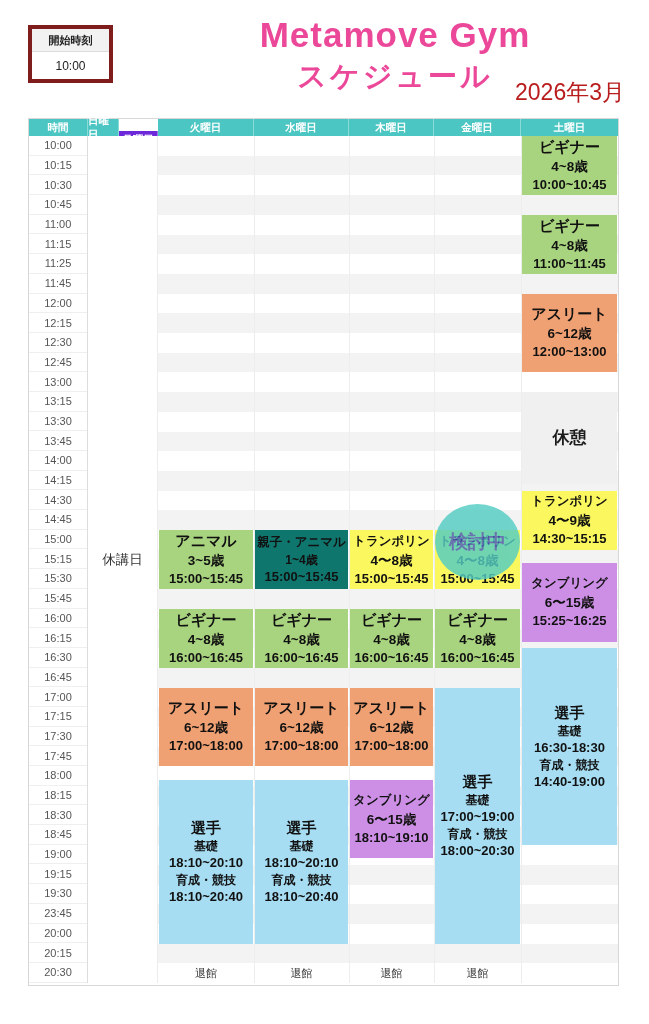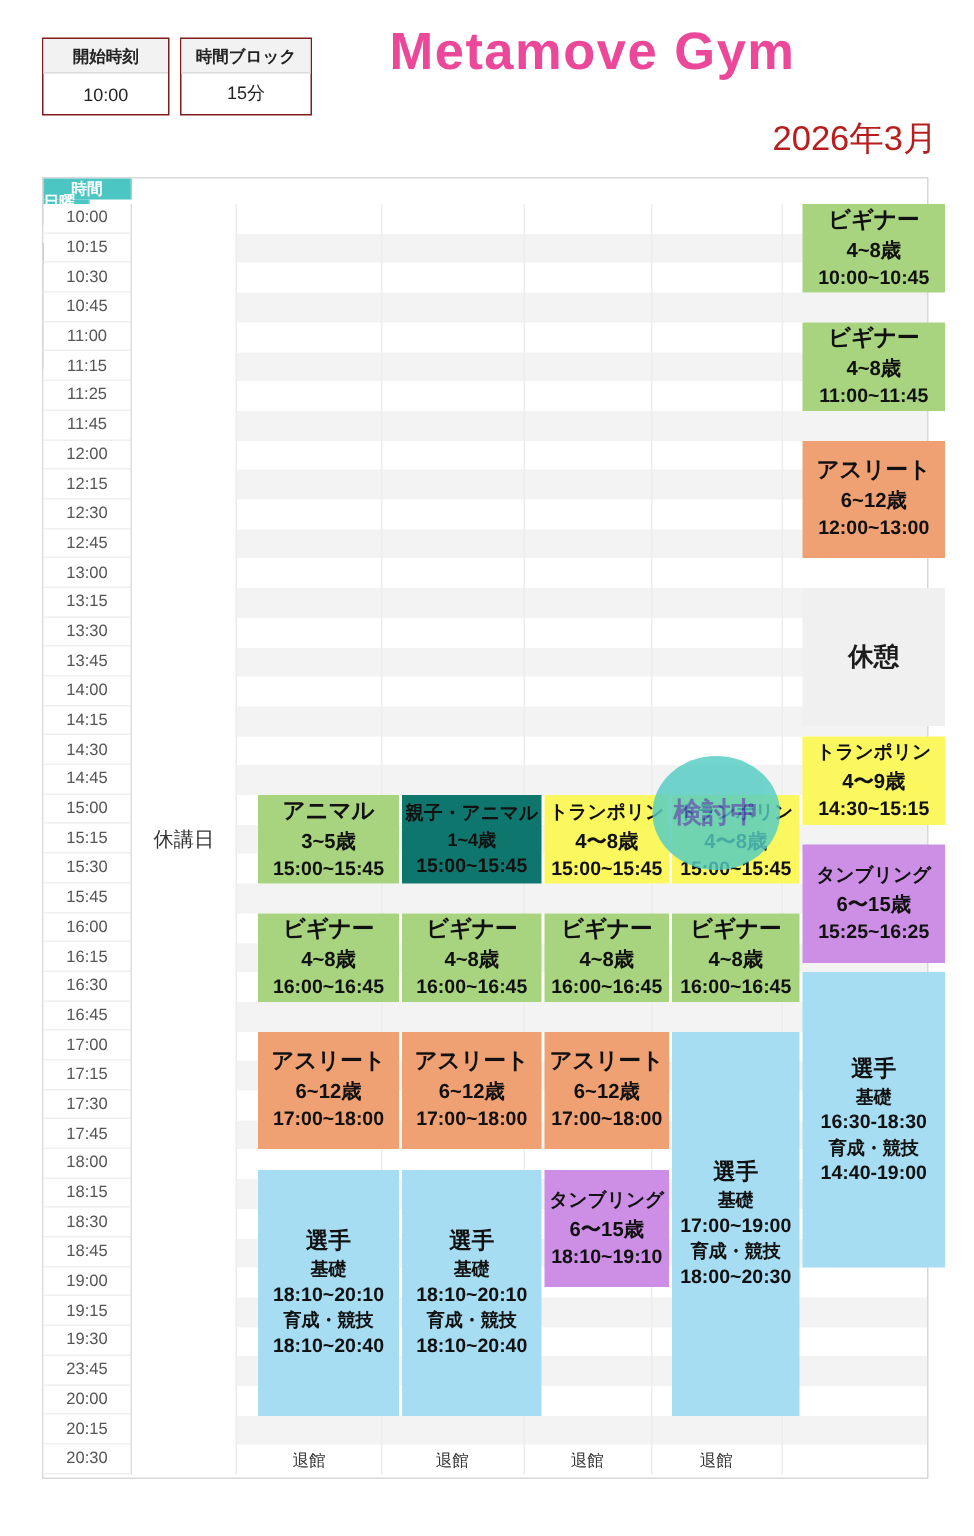--- a/index.html
+++ b/index.html
@@ -1,36 +1,36 @@
 <!DOCTYPE html>
 <html><head>
 <meta charset="utf-8">
 <style>
   html,body{margin:0;padding:0;background:#fff;}
   .page{position:relative;width:649px;height:1024px;background:#ffffff;
         font-family:"Liberation Sans",sans-serif;overflow:hidden;}
 
   
-  .ctrl{position:absolute;border:1px solid #7f1d1d;background:#fff;box-sizing:border-box;}
+  .ctrl{position:absolute;border:4px solid #7f1d1d;background:#fff;box-sizing:border-box;}
   .ctrl .hd{height:22px;background:#f2f2f2;border-bottom:1px solid #dcdcdc;
             font-size:11px;font-weight:bold;color:#222;
             display:flex;align-items:center;justify-content:center;}
   .ctrl .val{height:27px;font-size:12px;color:#222;
              display:flex;align-items:center;justify-content:center;}
 
   
   .brand{position:absolute;left:205px;top:14px;width:380px;text-align:center;font-weight:bold;}
   .brand .l1{font-size:35px;letter-spacing:1px;line-height:42px;}
   .brand .l2{font-size:29px;letter-spacing:3px;line-height:38px;margin-top:1px;}
   .month{position:absolute;top:77px;right:24px;font-size:23px;color:#b91c1c;}
 
   
   .tbl{position:absolute;left:28px;top:118px;width:589px;height:866px;
        border:1px solid #d8d8d8;background:#fff;box-sizing:content-box;}
-  .thead{position:absolute;left:0;top:0;height:17px;display:flex;flex-direction:column;}
+  .thead{position:absolute;left:0;top:0;height:17px;display:flex;}
   .th{height:17px;color:#fff;font-size:10.5px;font-weight:bold;box-sizing:border-box;
       display:flex;align-items:center;justify-content:center;
       border-right:1px solid rgba(255,255,255,.35);}
   .th:last-child{border-right:none;}
 
   .timecol{position:absolute;left:0;top:17px;width:59px;height:847px;
            border-right:1px solid #dddddd;box-sizing:border-box;background:#fff;}
   .tcell{height:19.7px;font-size:11px;color:#555;box-sizing:border-box;
          display:flex;align-items:center;justify-content:center;
          border-bottom:1px solid #efefef;}
@@ -39,21 +39,21 @@
               border-right:1px solid #ececec;box-sizing:border-box;background:#fff;
               display:flex;align-items:center;justify-content:center;
               font-size:13.5px;color:#333;}
 
   .dayarea{position:absolute;left:129px;top:17px;width:460px;height:847px;}
   .stripe{position:absolute;left:0;width:460px;height:19.7px;background:#f3f3f3;}
   .colsep{position:absolute;top:0;width:1px;height:847px;background:#ededed;}
 
   .evt{position:absolute;box-sizing:border-box;z-index:2;color:#111;text-align:center;
        display:flex;flex-direction:column;align-items:center;justify-content:center;
-       overflow:hidden;margin-left:13px;}
+       overflow:hidden;}
   .l-title{font-size:15px;font-weight:bold;line-height:20px;}
   .l-title-sm{font-size:12.5px;font-weight:bold;line-height:19px;}
   .l-age{font-size:13.5px;font-weight:bold;line-height:19px;}
   .l-time{font-size:13px;font-weight:bold;line-height:18px;}
   .l-sub{font-size:12px;font-weight:bold;line-height:16px;}
   .l-big{font-size:17px;font-weight:bold;line-height:22px;color:#1c1c1c;}
 
   .checkout{position:absolute;height:19.7px;font-size:11px;color:#333;z-index:2;
             display:flex;align-items:center;justify-content:center;}
   .badge{position:absolute;border-radius:50%;z-index:5;opacity:.82;
@@ -63,27 +63,24 @@
 </head>
 <body>
 
 <div class="page">
 
   <div class="ctrl" style="left:28px;top:25px;width:85px;">
     <div class="hd">開始時刻</div>
     <div class="val">10:00</div>
   </div>
 
-  <div class="ctrl" style="left:120px;top:25px;width:88px;">
-    <div class="hd">時間ブロック</div>
-    <div class="val">15分</div>
-  </div>
 
   <div class="brand" style="color: #ec4899;">
     <div class="l1">Metamove Gym</div>
+    <div class="l2">スケジュール</div>
   </div>
 
   <div class="month">2026年3月</div>
 
   <div class="tbl">
     <div class="thead" id="thead">
         <div class="th" style="width: 59px; background: rgb(76, 198, 195);">時間</div>
         <div class="th" style="width: 31px; background: rgb(76, 198, 195);">日曜日</div>
         <div class="th" style="width: 39px; background: #6d28d9; margin-top: 12px;">月曜日</div>
         <div class="th" style="width: 96px; background: rgb(76, 198, 195);">火曜日</div>

